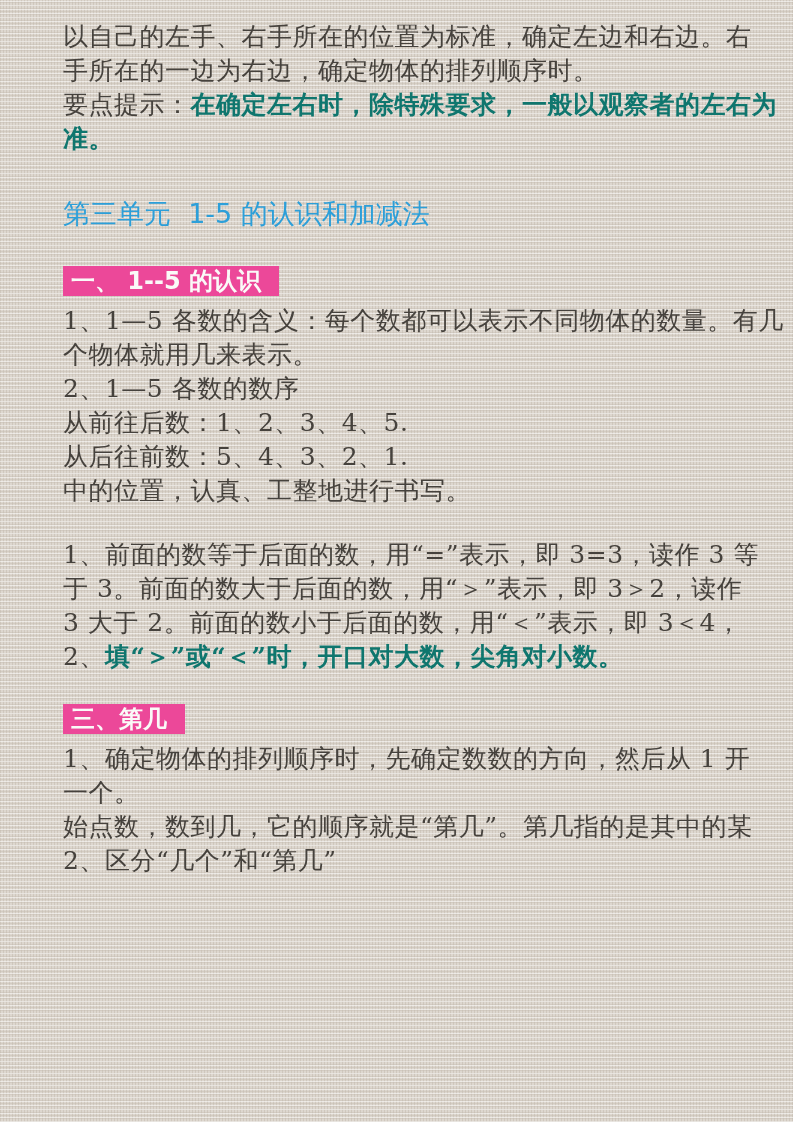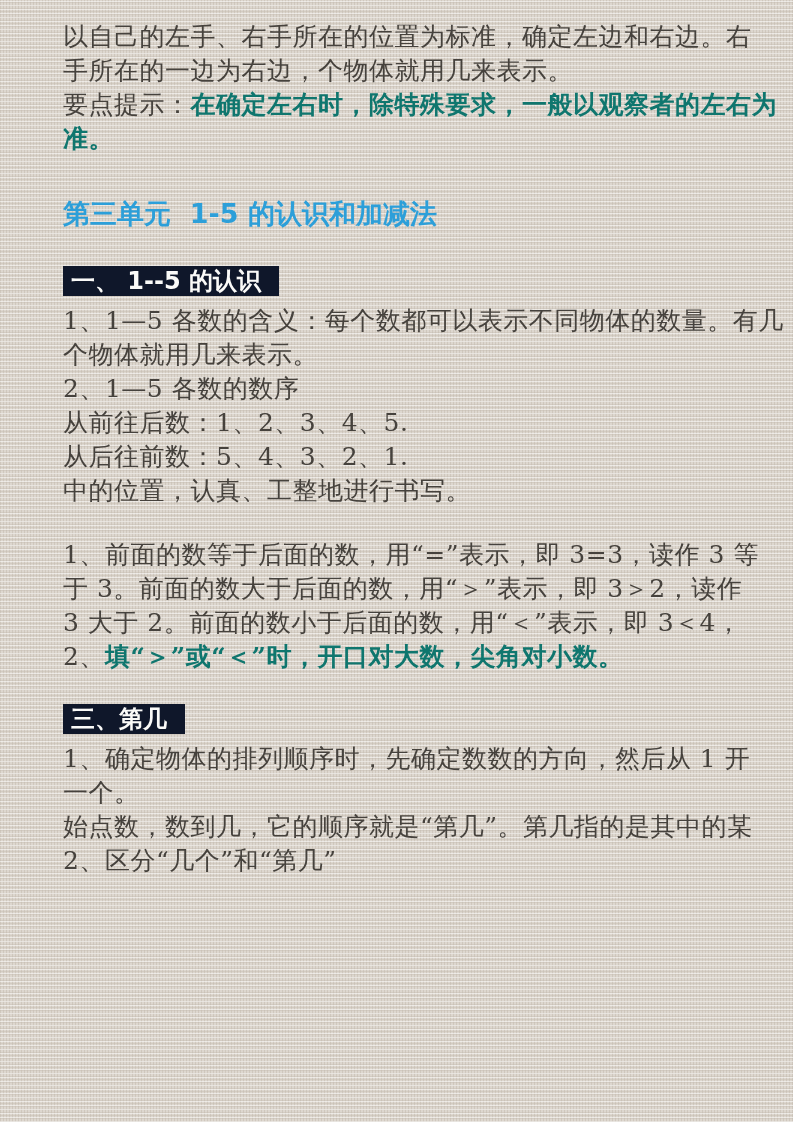--- a/index.html
+++ b/index.html
@@ -26,48 +26,48 @@
     color: #46423d;
     white-space: pre;
     letter-spacing: 0.5px;
   }
   .red { color: #0f766e; font-weight: bold; }
   .intro { margin-bottom: 40px; }
   .unit-heading {
     font-family: "DejaVu Sans", "Liberation Sans", sans-serif;
     font-size: 27px;
     line-height: 36px;
-    font-weight: bold;
+    font-weight: normal;
     color: #2c9fd9;
     white-space: pre;
     margin-bottom: 34px;
   }
   .section-bar {
     display: inline-block;
-    background: #0f172a;
+    background: #ec4899;
     color: #fafaf8;
     font-family: "DejaVu Sans", "Liberation Sans", sans-serif;
     font-size: 24px;
     line-height: 30px;
     font-weight: bold;
     padding: 0 18px 0 8px;
     white-space: pre;
     margin-bottom: 8px;
   }
   .section-body { margin-bottom: 30px; }
   .indent-sm { padding-left: 8px; }
 </style>
 </head>
 <body>
 
 <div class="page">
 
   <div class="intro">
     <div class="line">以自己的左手、右手所在的位置为标准，确定左边和右边。右</div>
-    <div class="line">手所在的一边为右边，个物体就用几来表示。</div>
+    <div class="line">手所在的一边为右边，确定物体的排列顺序时。</div>
     <div class="line"><span>要点提示：</span><span class="red">在确定左右时，除特殊要求，一般以观察者的左右为</span></div>
     <div class="line red">准。</div>
   </div>
 
   <div class="unit-heading">第三单元  1-5 的认识和加减法</div>
 
   <div>
     <div class="section-bar">一、 1--5 的认识</div>
     <div class="section-body">
       <div class="line">1、1—5 各数的含义：每个数都可以表示不同物体的数量。有几</div>

